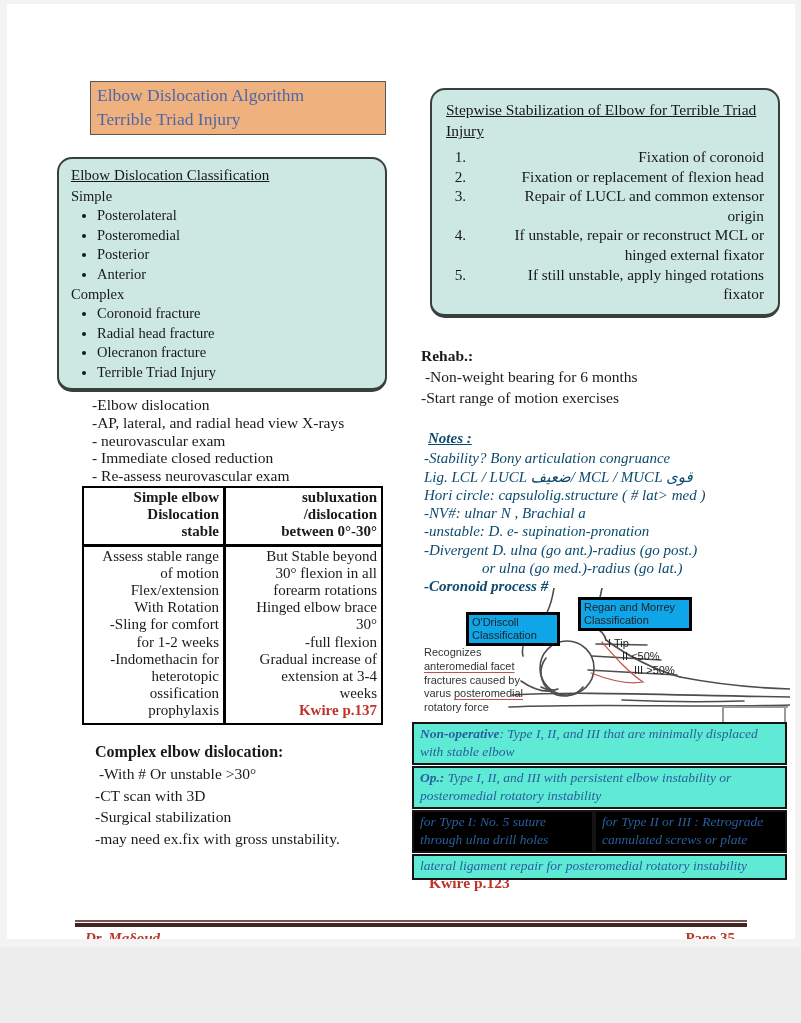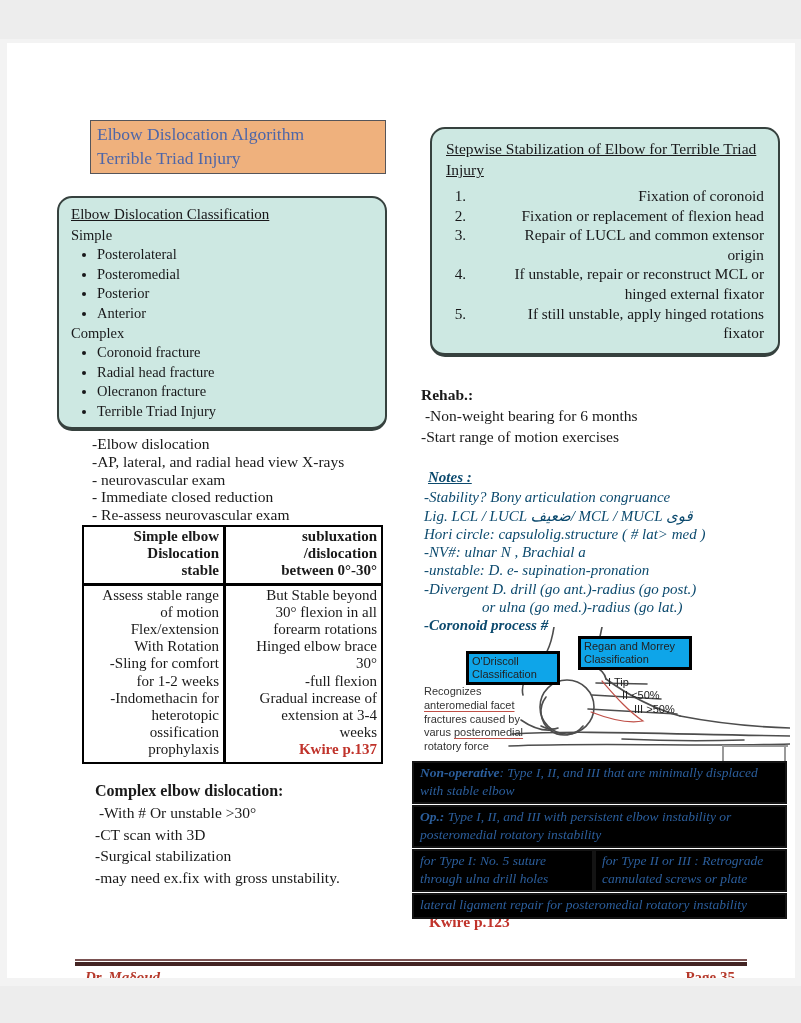--- a/index.html
+++ b/index.html
@@ -1,18 +1,18 @@
 <!DOCTYPE html>
 <html><head>
 <meta charset="utf-8">
 <style>
   html,body { margin:0; padding:0; background:#ededed; }
   .page {
     position:relative; width:801px; height:947px; background:#ffffff;
-    font-family:"Liberation Serif", serif; color:#1a1a1a; overflow:hidden;margin-top:39px;
+    font-family:"Liberation Serif", serif; color:#1a1a1a; overflow:hidden;
   }
   .edge { position:absolute; background:#f3f3f3; z-index:50; }
   .edge.left   { left:0; top:0; width:7px; height:1023px; }
   .edge.right  { right:0; top:0; width:6px; height:1023px; }
   .edge.top    { left:0; top:0; width:801px; height:4px; }
   .edge.bottom { left:0; bottom:0; width:801px; height:8px; }
 
   .abs { position:absolute; }
 
   
@@ -84,21 +84,21 @@
   }
   .artifact {
     position:absolute; left:298px; top:118px; width:64px; height:26px;
     border:2px solid #9a9a9a; border-bottom:none; border-right:none; z-index:1;
   }
   .artifact-r { position:absolute; left:360px; top:118px; width:2px; height:26px; background:#9a9a9a; }
 
   
   .proto { left:412px; top:721px; width:375px; color:#2b5e9c; font-style:italic;
     font-size:13.5px; line-height:17.5px; z-index:5; }
-  .proto .row { border:2px solid #141414; padding:1px 6px 3px 6px; background:#000000; margin-top:1px; }
+  .proto .row { border:2px solid #141414; padding:1px 6px 3px 6px; background:#5eead4; margin-top:1px; }
   .proto .row.heavy { border-width:2.5px; }
   .proto .split { display:flex; margin-top:1px; }
   .proto .split .cell { border:2px solid #141414; padding:1px 6px 3px 6px; background:#000000; }
   .proto .split .cl { width:166px; }
   .proto .split .cr { flex:1; }
   .proto b { font-weight:bold; }
 
   .refs { left:429px; top:853px; color:#c0332b; font-weight:bold;
     font-size:15.5px; line-height:20px; }
 
@@ -210,21 +210,21 @@
 -Start range of motion exercises</div>
   </div>
 
   <div class="abs notes">
     <div class="hd">Notes :</div>
     <div>-Stability? Bony articulation congruance</div>
     <div>Lig. LCL / LUCL ضعيف/ MCL / MUCL قوى</div>
     <div>Hori circle: capsulolig.structure (  # lat&gt; med )</div>
     <div>-NV#: ulnar N , Brachial a</div>
     <div>-unstable: D. e- supination-pronation</div>
-    <div>-Divergent D. drill (go ant.)-radius (go post.)</div>
+    <div>-Divergent D. ulna (go ant.)-radius (go post.)</div>
     <div class="indent">or    ulna (go med.)-radius (go lat.)</div>
     <div class="bold-line">-Coronoid process #</div>
   </div>
 
   <div class="abs diagram">
     <svg width="366" height="134" viewBox="0 0 366 134" fill="none" stroke="#4d4d4d" stroke-width="1.6" stroke-linecap="round" style="position:absolute;left:0;top:0;">
       <path d="M130,0 C127,20 121,32 108,44 C100,52 97,60 99,68"></path>
       <path d="M178,0 C175,16 172,27 167,37"></path>
       <circle cx="143" cy="80" r="27"></circle>
       <path d="M122,70 A23,23 0 0 0 159,99"></path>

